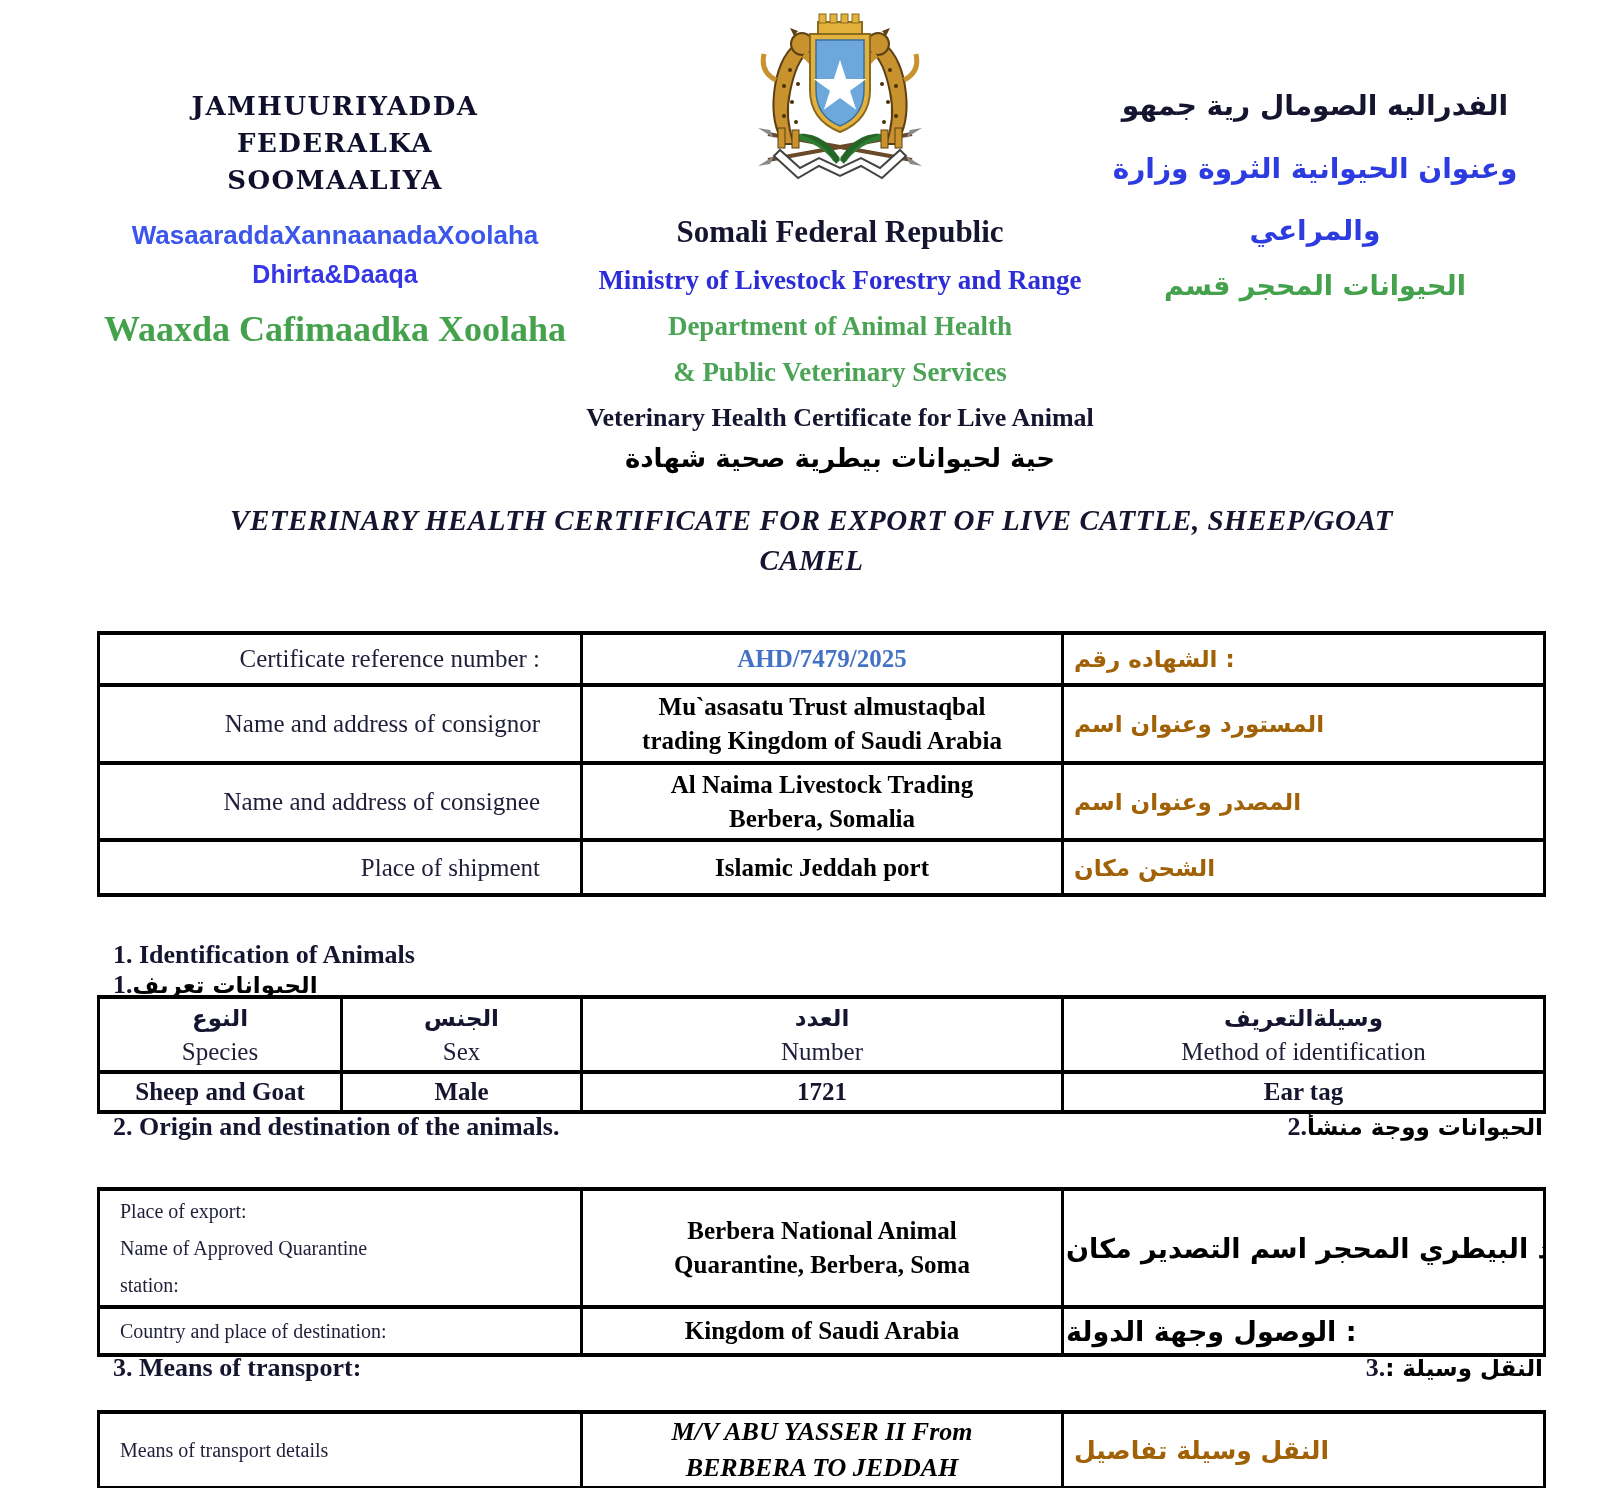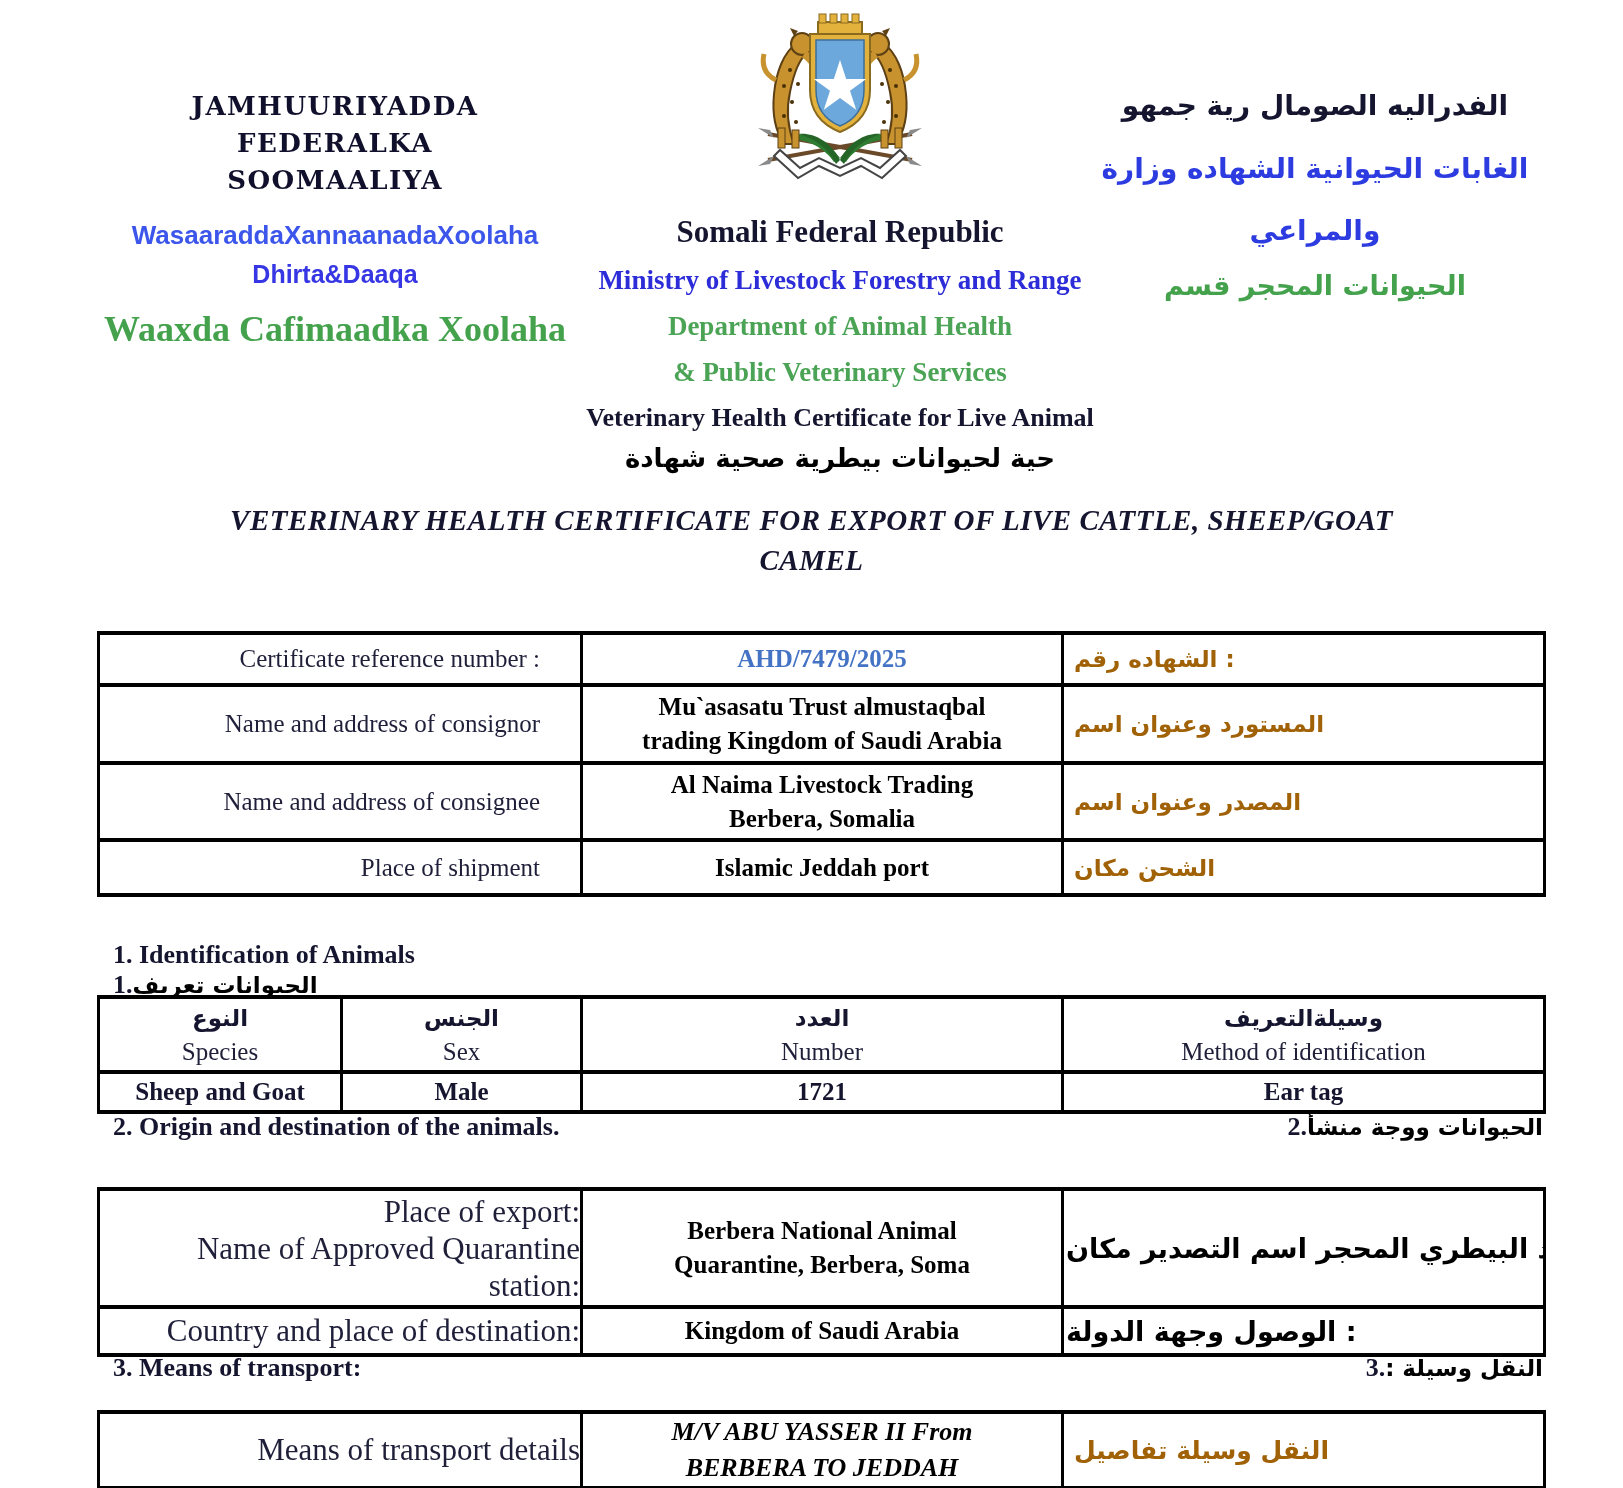--- a/index.html
+++ b/index.html
@@ -37,21 +37,21 @@
   .doc-title{position:absolute;top:500px;left:0;width:100%;text-align:center;
     font-style:italic;font-weight:bold;font-size:29px;color:#15152f;
     line-height:40px;letter-spacing:0.5px;}
 
   
   table{border-collapse:collapse;table-layout:fixed;position:absolute;background:#fff;}
   td{border-left:3px solid #000;border-right:3px solid #000;
      border-top:4px solid #000;border-bottom:4px solid #000;
      vertical-align:middle;overflow:hidden;padding:0;}
   .lbl{font-size:25px;color:#1f1f3a;text-align:right;padding-right:40px;}
-  .lbl-left{font-size:31px;color:#1f1f3a;text-align:right;padding-left:20px;}
+  .lbl-left{font-size:20px;color:#1f1f3a;text-align:left;padding-left:20px;}
   .val{font-size:25px;font-weight:bold;color:#000;text-align:center;line-height:34px;}
   .val-blue{color:#4472c4;}
   .val-italic{font-style:italic;font-size:26px;line-height:36px;}
   .arcell{font-size:23px;text-align:left;padding-left:10px;color:#a16207;}
   .arcell-big{font-size:27px;text-align:left;padding-left:2px;color:#000;white-space:nowrap;}
   .hdr2-ar{font-size:23px;line-height:34px;}
   .hdr2-en{font-size:25px;line-height:34px;color:#1f1f3a;}
   .t2val{font-size:25px;font-weight:bold;}
 
   
@@ -147,21 +147,21 @@
   <div class="c-country">Somali Federal Republic</div>
   <div class="c-ministry">Ministry of Livestock Forestry and Range</div>
   <div class="c-dept">Department of Animal Health</div>
   <div class="c-dept">&amp; Public Veterinary Services</div>
   <div class="c-cert">Veterinary Health Certificate for Live Animal</div>
   <div class="c-cert-ar ar">حية لحيوانات بيطرية صحية شهادة</div>
 </div>
 
 <div class="hdr-right">
   <div class="r-ar1 ar">الفدراليه الصومال رية جمهو</div>
-  <div class="r-ar2 ar">الغابات الحيوانية الشهاده وزارة</div>
+  <div class="r-ar2 ar">وعنوان الحيوانية الثروة وزارة</div>
   <div class="r-ar3 ar">والمراعي</div>
   <div class="r-ar4 ar">الحيوانات المحجر قسم</div>
 </div>
 
 <div class="doc-title">
   <div>VETERINARY HEALTH CERTIFICATE FOR EXPORT OF LIVE CATTLE, SHEEP/GOAT</div>
   <div>CAMEL</div>
 </div>
 
 <table style="left:97px;top:631px;width:1446px;">

